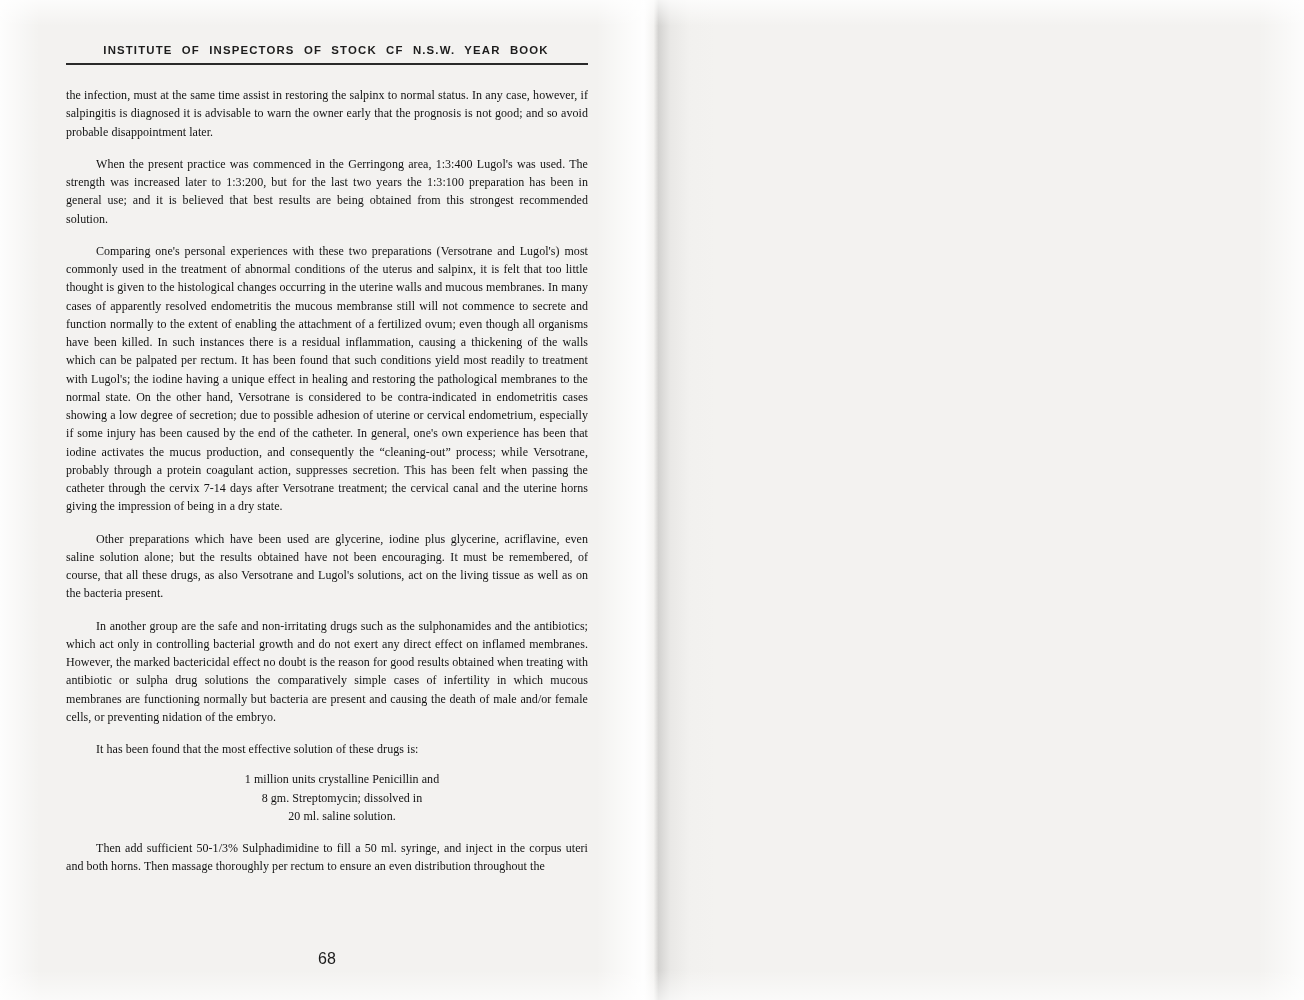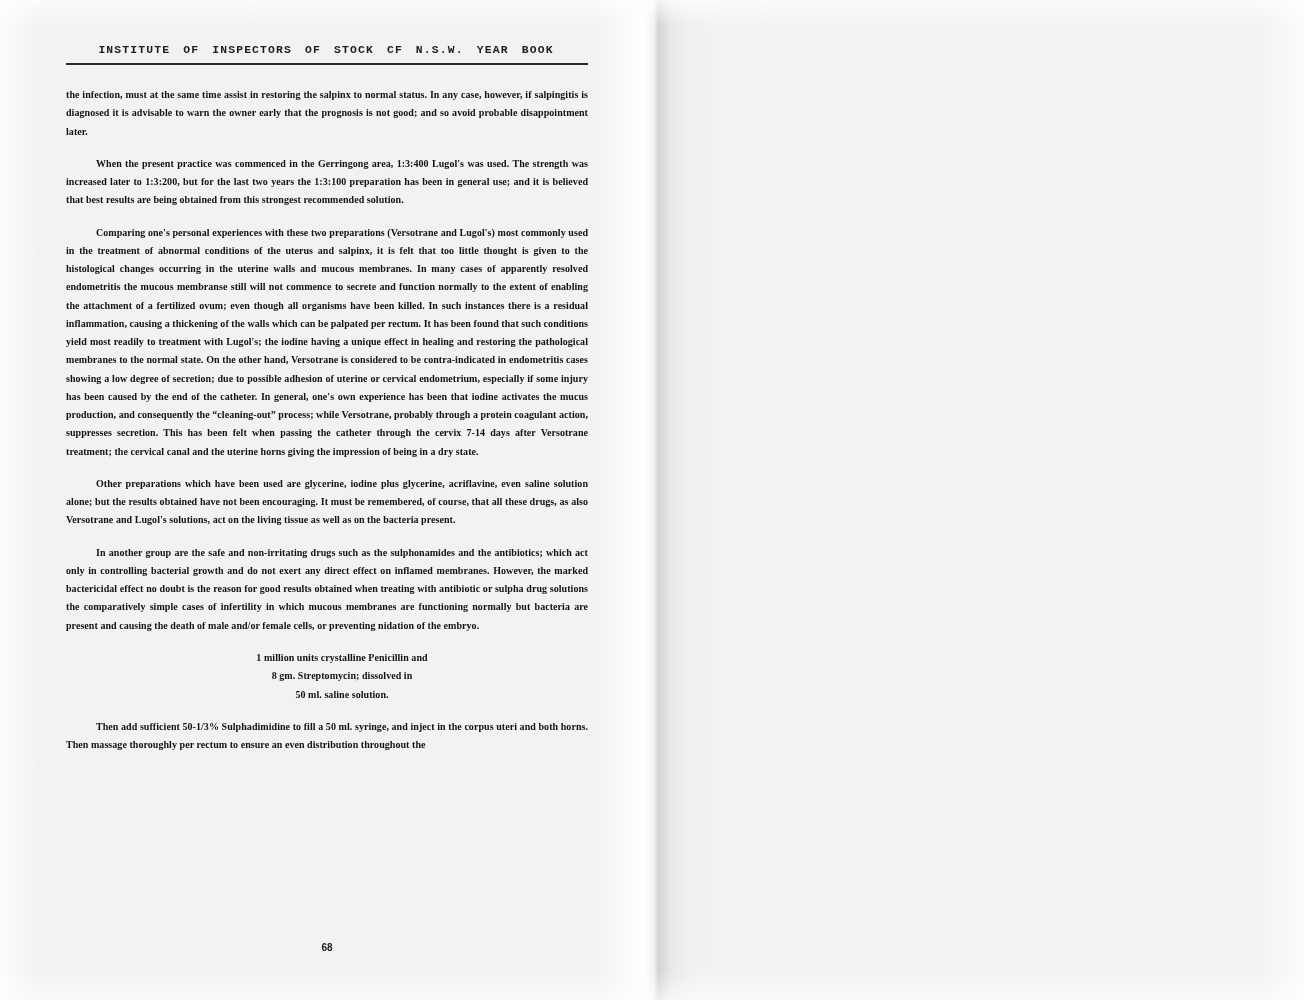--- a/index.html
+++ b/index.html
@@ -72,21 +72,21 @@
     height: 1000px;
   }
   .page-left  { left: 0;    width: 652px; }
   .page-right { left: 652px; width: 652px; }
 
   .running-head {
     position: absolute;
     top: 44px;
     left: 66px;
     width: 520px;
-    font-family: Liberation Mono, monospace;
+    font-family: Liberation Sans, sans-serif;
     font-weight: bold;
     font-size: 11.4px;
     letter-spacing: 1.15px;
     word-spacing: 5px;
     color: #1d1d1d;
     text-align: center;
     white-space: nowrap;
   }
 
   .head-rule {
@@ -97,24 +97,24 @@
     height: 2px;
     background: #2a2a2a;
   }
 
   .column {
     position: absolute;
     top: 86px;
     left: 66px;
     width: 522px;
     color: #121212;
-    font-size: 10px;
+    font-size: 12px;
     line-height: 18.25px;
     text-align: justify;
-    font-weight: bold;
+    font-weight: normal;
     letter-spacing: 0.05px;
   }
 
   .column p {
     margin: 0 0 14px 0;
     text-indent: 30px;
   }
   .column p.no-indent { text-indent: 0; }
   .column p.tight { margin-bottom: 12px; }
 
@@ -125,25 +125,26 @@
   }
   .reglist li {
     margin: 0;
     line-height: 18.6px;
     text-align: center;
   }
 
   .folio {
     position: absolute;
     font-family: "Liberation Sans", "DejaVu Sans", sans-serif;
-    font-weight: bold;
-    font-size: 10px;
+    font-weight: normal;
+    font-size: 16px;
     color: #1b1b1b;
     text-align: center;
     width: 522px;
+    margin-top: 8px;
   }
   .page-left .folio  { left: 66px;  top: 942px; }
 </style>
 </head>
 <body>
 
 <div id="scan">
 
   <div class="sheet sheet-left"></div>
   <div class="sheet sheet-right"></div>
@@ -152,25 +153,26 @@
 
     <div class="running-head">INSTITUTE OF INSPECTORS OF STOCK CF N.S.W. YEAR BOOK</div>
     <div class="head-rule"></div>
 
     <div class="column">
       <p class="no-indent">the infection, must at the same time assist in restoring the salpinx to normal status. In any case, however, if salpingitis is diagnosed it is advisable to warn the owner early that the prognosis is not good; and so avoid probable disappointment later.</p>
       <p>When the present practice was commenced in the Gerringong area, 1:3:400 Lugol's was used. The strength was increased later to 1:3:200, but for the last two years the 1:3:100 preparation has been in general use; and it is believed that best results are being obtained from this strongest recommended solution.</p>
       <p>Comparing one's personal experiences with these two preparations (Versotrane and Lugol's) most commonly used in the treatment of abnormal conditions of the uterus and salpinx, it is felt that too little thought is given to the histological changes occurring in the uterine walls and mucous membranes. In many cases of apparently resolved endometritis the mucous membranse still will not commence to secrete and function normally to the extent of enabling the attachment of a fertilized ovum; even though all organisms have been killed. In such instances there is a residual inflammation, causing a thickening of the walls which can be palpated per rectum. It has been found that such conditions yield most readily to treatment with Lugol's; the iodine having a unique effect in healing and restoring the pathological membranes to the normal state. On the other hand, Versotrane is considered to be contra-indicated in endometritis cases showing a low degree of secretion; due to possible adhesion of uterine or cervical endometrium, especially if some injury has been caused by the end of the catheter. In general, one's own experience has been that iodine activates the mucus production, and consequently the “cleaning-out” process; while Versotrane, probably through a protein coagulant action, suppresses secretion. This has been felt when passing the catheter through the cervix 7-14 days after Versotrane treatment; the cervical canal and the uterine horns giving the impression of being in a dry state.</p>
       <p>Other preparations which have been used are glycerine, iodine plus glycerine, acriflavine, even saline solution alone; but the results obtained have not been encouraging. It must be remembered, of course, that all these drugs, as also Versotrane and Lugol's solutions, act on the living tissue as well as on the bacteria present.</p>
       <p>In another group are the safe and non-irritating drugs such as the sulphonamides and the antibiotics; which act only in controlling bacterial growth and do not exert any direct effect on inflamed membranes. However, the marked bactericidal effect no doubt is the reason for good results obtained when treating with antibiotic or sulpha drug solutions the comparatively simple cases of infertility in which mucous membranes are functioning normally but bacteria are present and causing the death of male and/or female cells, or preventing nidation of the embryo.</p>
+      <p class="tight">It has been found that the most effective solution of these drugs is:</p>
 
       <ul class="reglist">
         <li>1 million units crystalline Penicillin and</li>
         <li>8 gm. Streptomycin; dissolved in</li>
-        <li>50 ml. saline solution.</li>
+        <li>20 ml. saline solution.</li>
       </ul>
 
       <p>Then add sufficient 50-1/3% Sulphadimidine to fill a 50 ml. syringe, and inject in the corpus uteri and both horns. Then massage thoroughly per rectum to ensure an even distribution throughout the</p>
     </div>
 
     <div class="folio">68</div>
   </div>
 
   <div class="page page-right">
 

